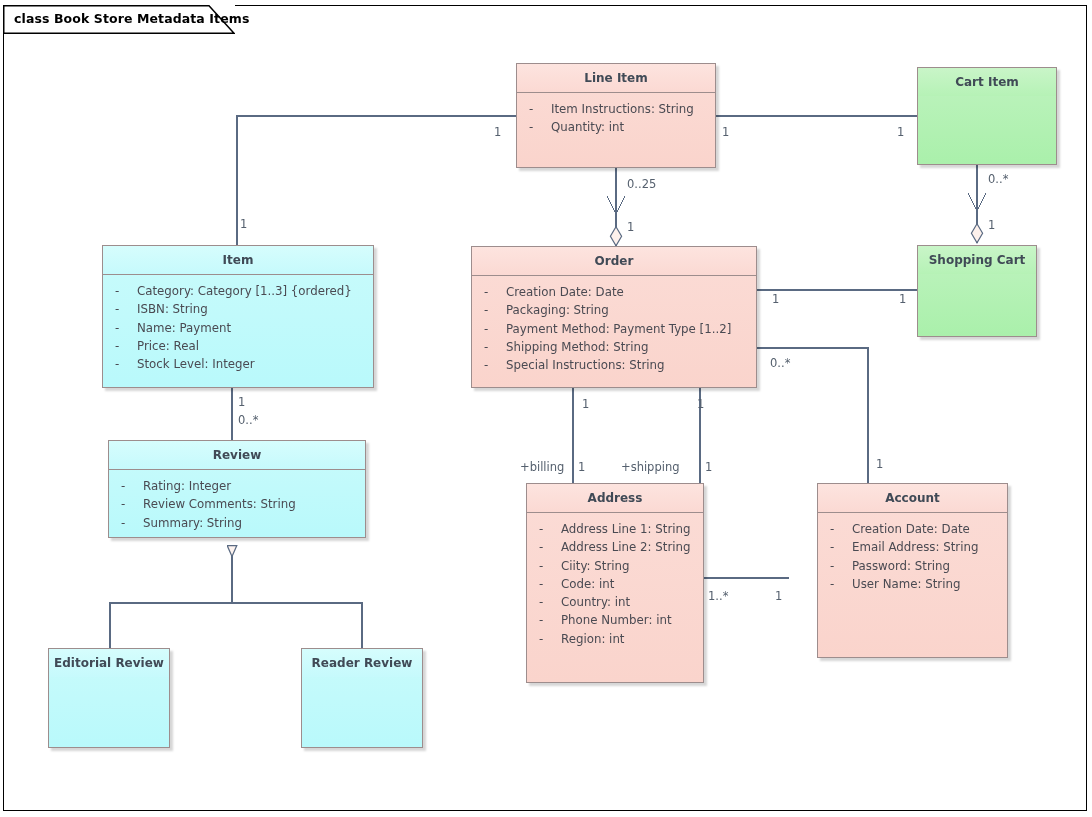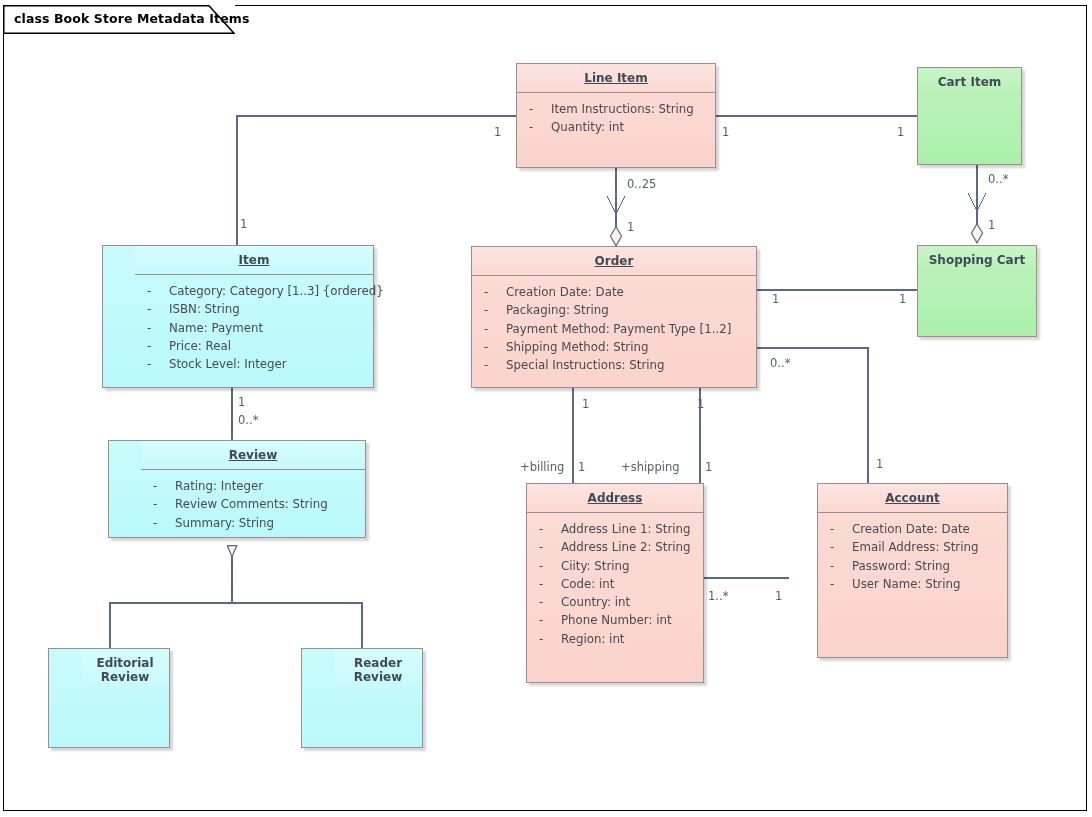--- a/index.html
+++ b/index.html
@@ -29,31 +29,31 @@
   
   .node{
     position:absolute;box-sizing:border-box;
     border:1px solid #9d8d8d;
     box-shadow:3px 3px 2px rgba(0,0,0,0.16);
   }
   .node .title{
     text-align:center;font-weight:bold;font-size:12px;color:#404a56;
     padding:7px 4px 7px 4px;line-height:14px;
   }
-  .node.has-attrs .title{border-bottom:1px solid #9d8d8d;text-decoration:underline;}
+  .node.has-attrs .title{border-bottom:1px solid #9d8d8d;}
   .node .attrs{padding:7px 4px 6px 8px;}
   .node .attr{
     font-size:11.8px;color:#4a4a52;line-height:18.3px;
     white-space:nowrap;display:flex;
   }
   .node .attr .vis{width:26px;flex:0 0 26px;padding-left:4px;box-sizing:border-box;}
   
   .pink{background:linear-gradient(180deg,#fbdcd6 0%,#fad4cc 100%);}
   .pink .title{background:linear-gradient(180deg,#fde4df 0%,#fbd9d3 100%);}
-  .cyan{background:linear-gradient(180deg,#c9fbfb 0%,#b9f9fb 100%);padding-left:32px;}
+  .cyan{background:linear-gradient(180deg,#c9fbfb 0%,#b9f9fb 100%);}
   .cyan .title{background:linear-gradient(180deg,#d6fdfd 0%,#c6fafc 100%);}
   .green{background:linear-gradient(180deg,#bff3bf 0%,#aaf0ab 100%);}
   .green .title{background:linear-gradient(180deg,#c9f5c8 0%,#b6f2b6 100%);}
   
   .lbl{
     position:absolute;font-size:11.5px;color:#55606e;
     white-space:nowrap;line-height:12px;
   }
 </style>
 </head>
@@ -118,21 +118,21 @@
       <span class="vis">-</span>
       <span>Item Instructions: String</span>
     </div>
     <div class="attr">
       <span class="vis">-</span>
       <span>Quantity: int</span>
     </div>
   </div>
 </div>
 
-<div class="node green" style="left:917px;top:67px;width:105px;height:98px;">
+<div class="node green" style="left:917px;top:67px;width:140px;height:98px;">
   <div class="title">Cart Item</div>
 </div>
 
 <div class="node cyan has-attrs" style="left:102px;top:245px;width:272px;height:143px;">
   <div class="title">Item</div>
   <div class="attrs">
     <div class="attr">
       <span class="vis">-</span>
       <span>Category: Category [1..3] {ordered}</span>
     </div>

